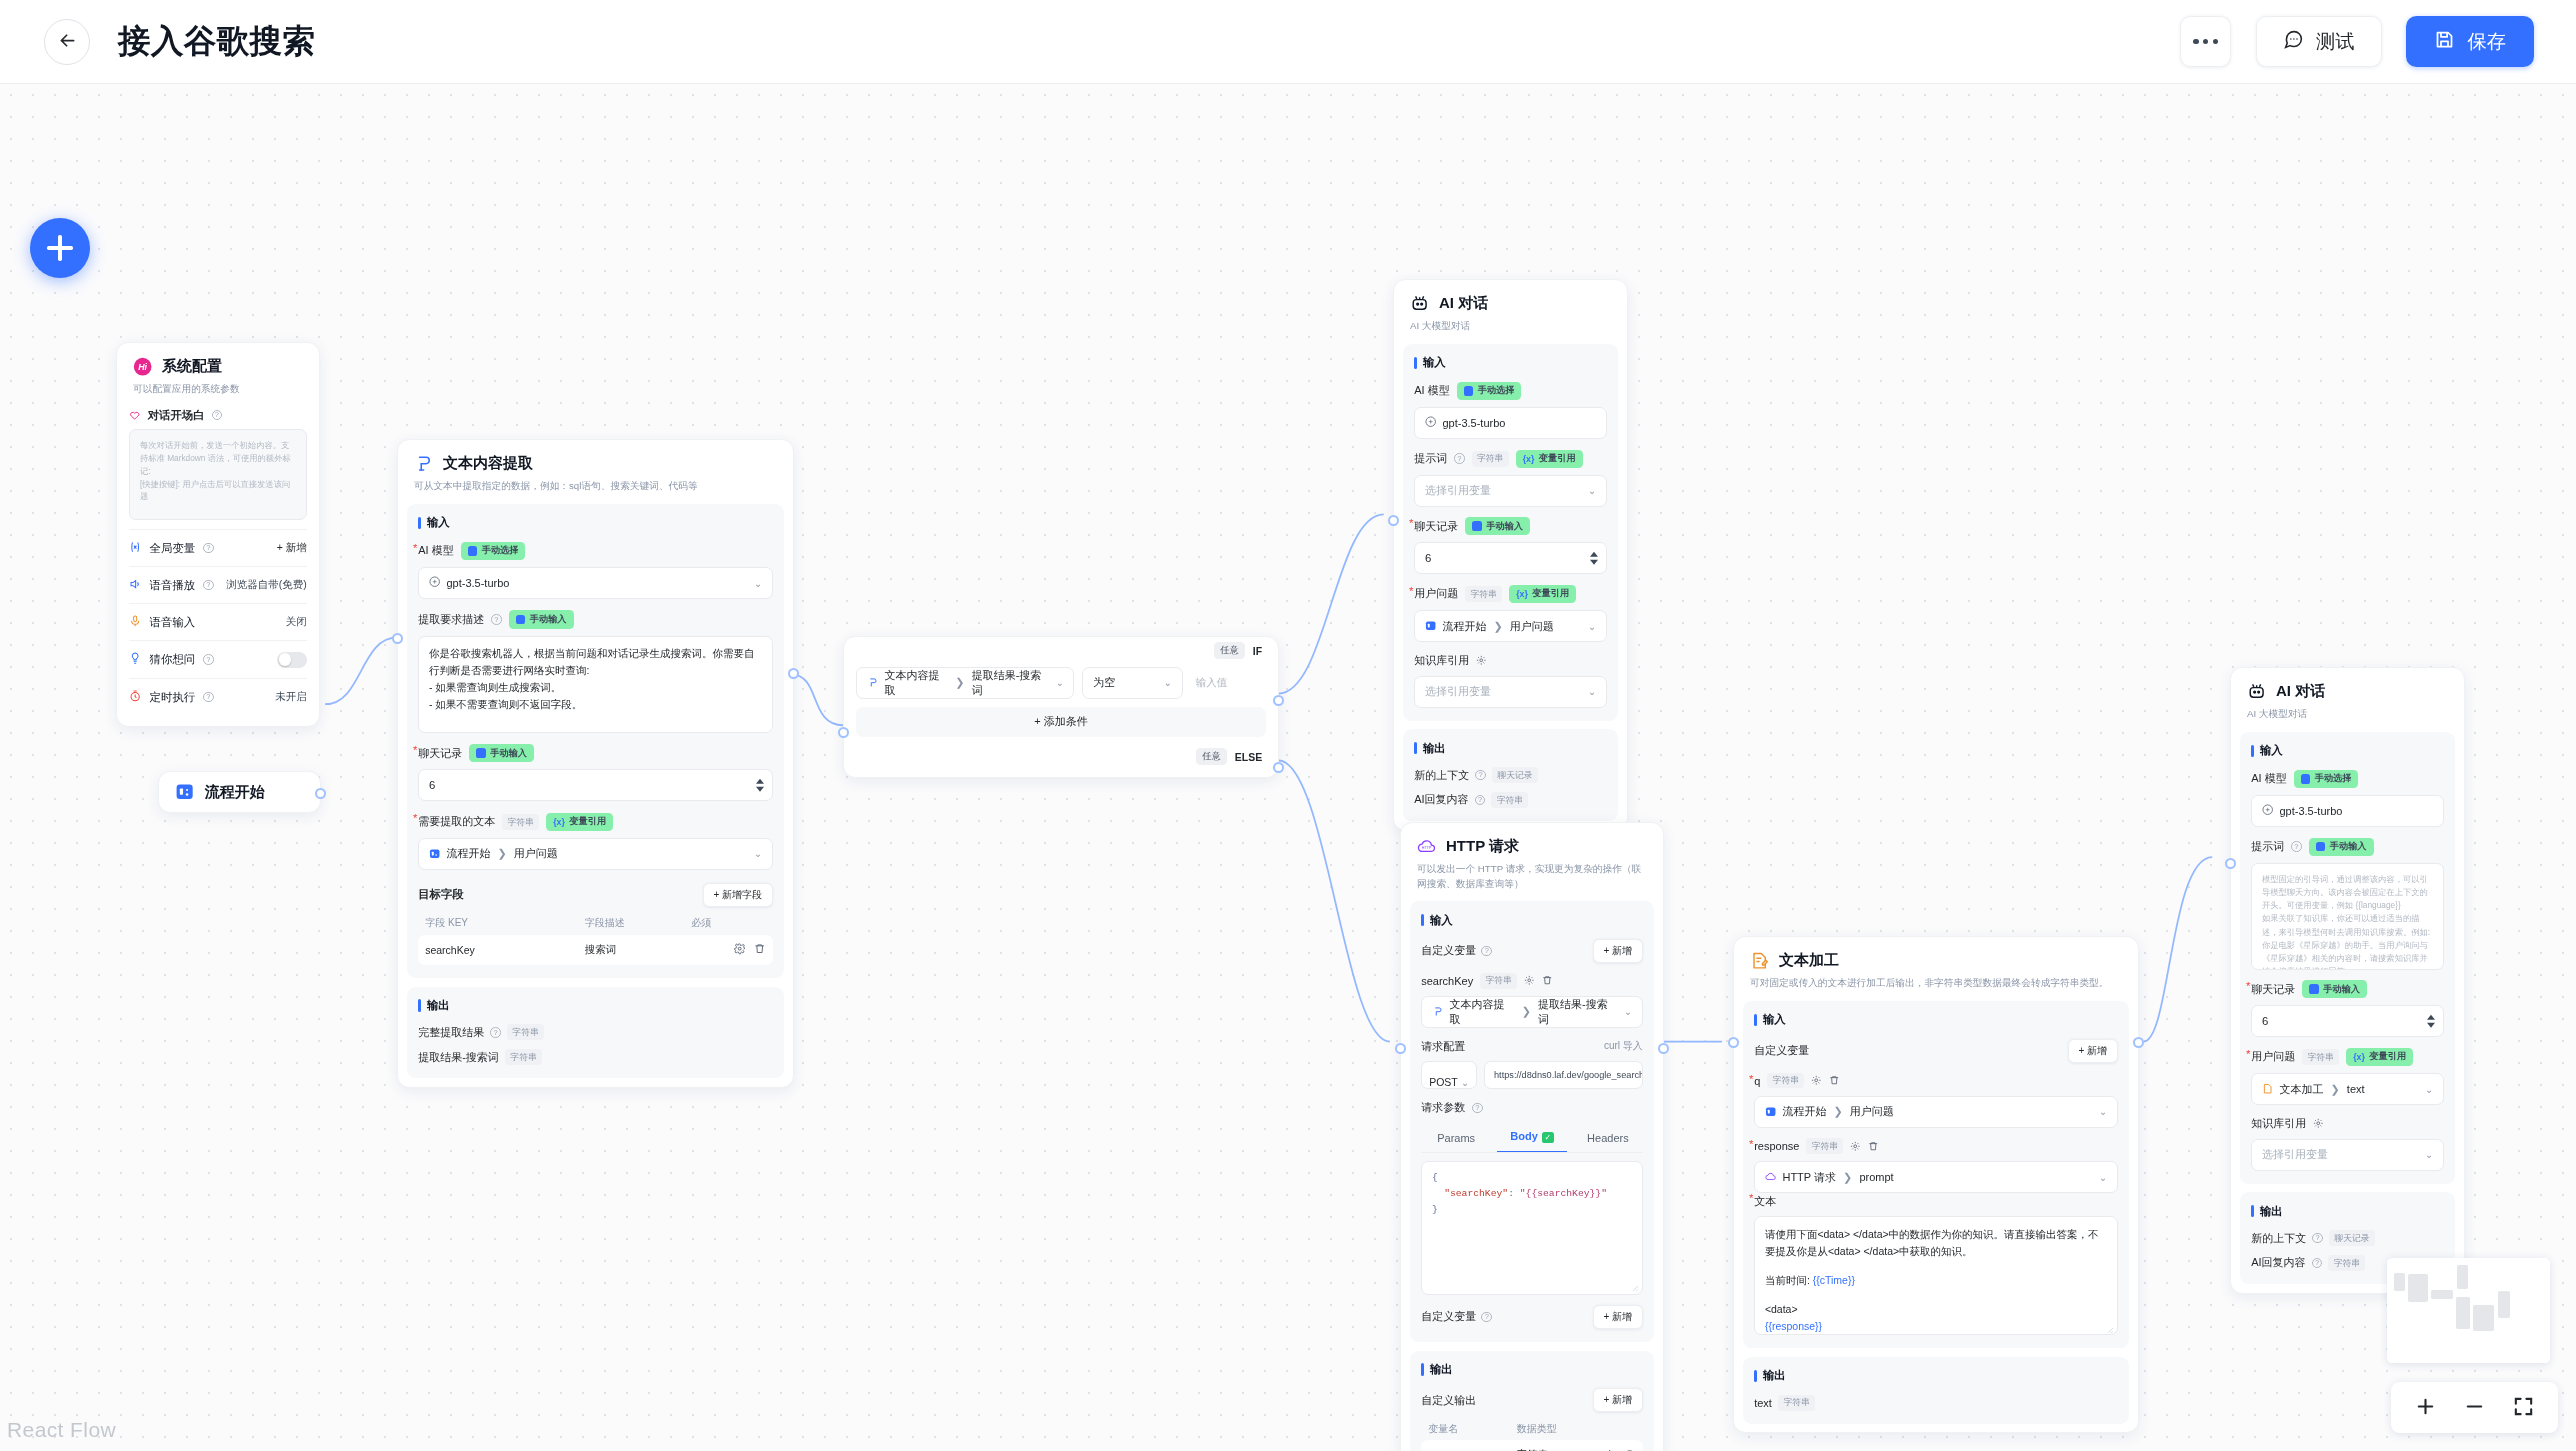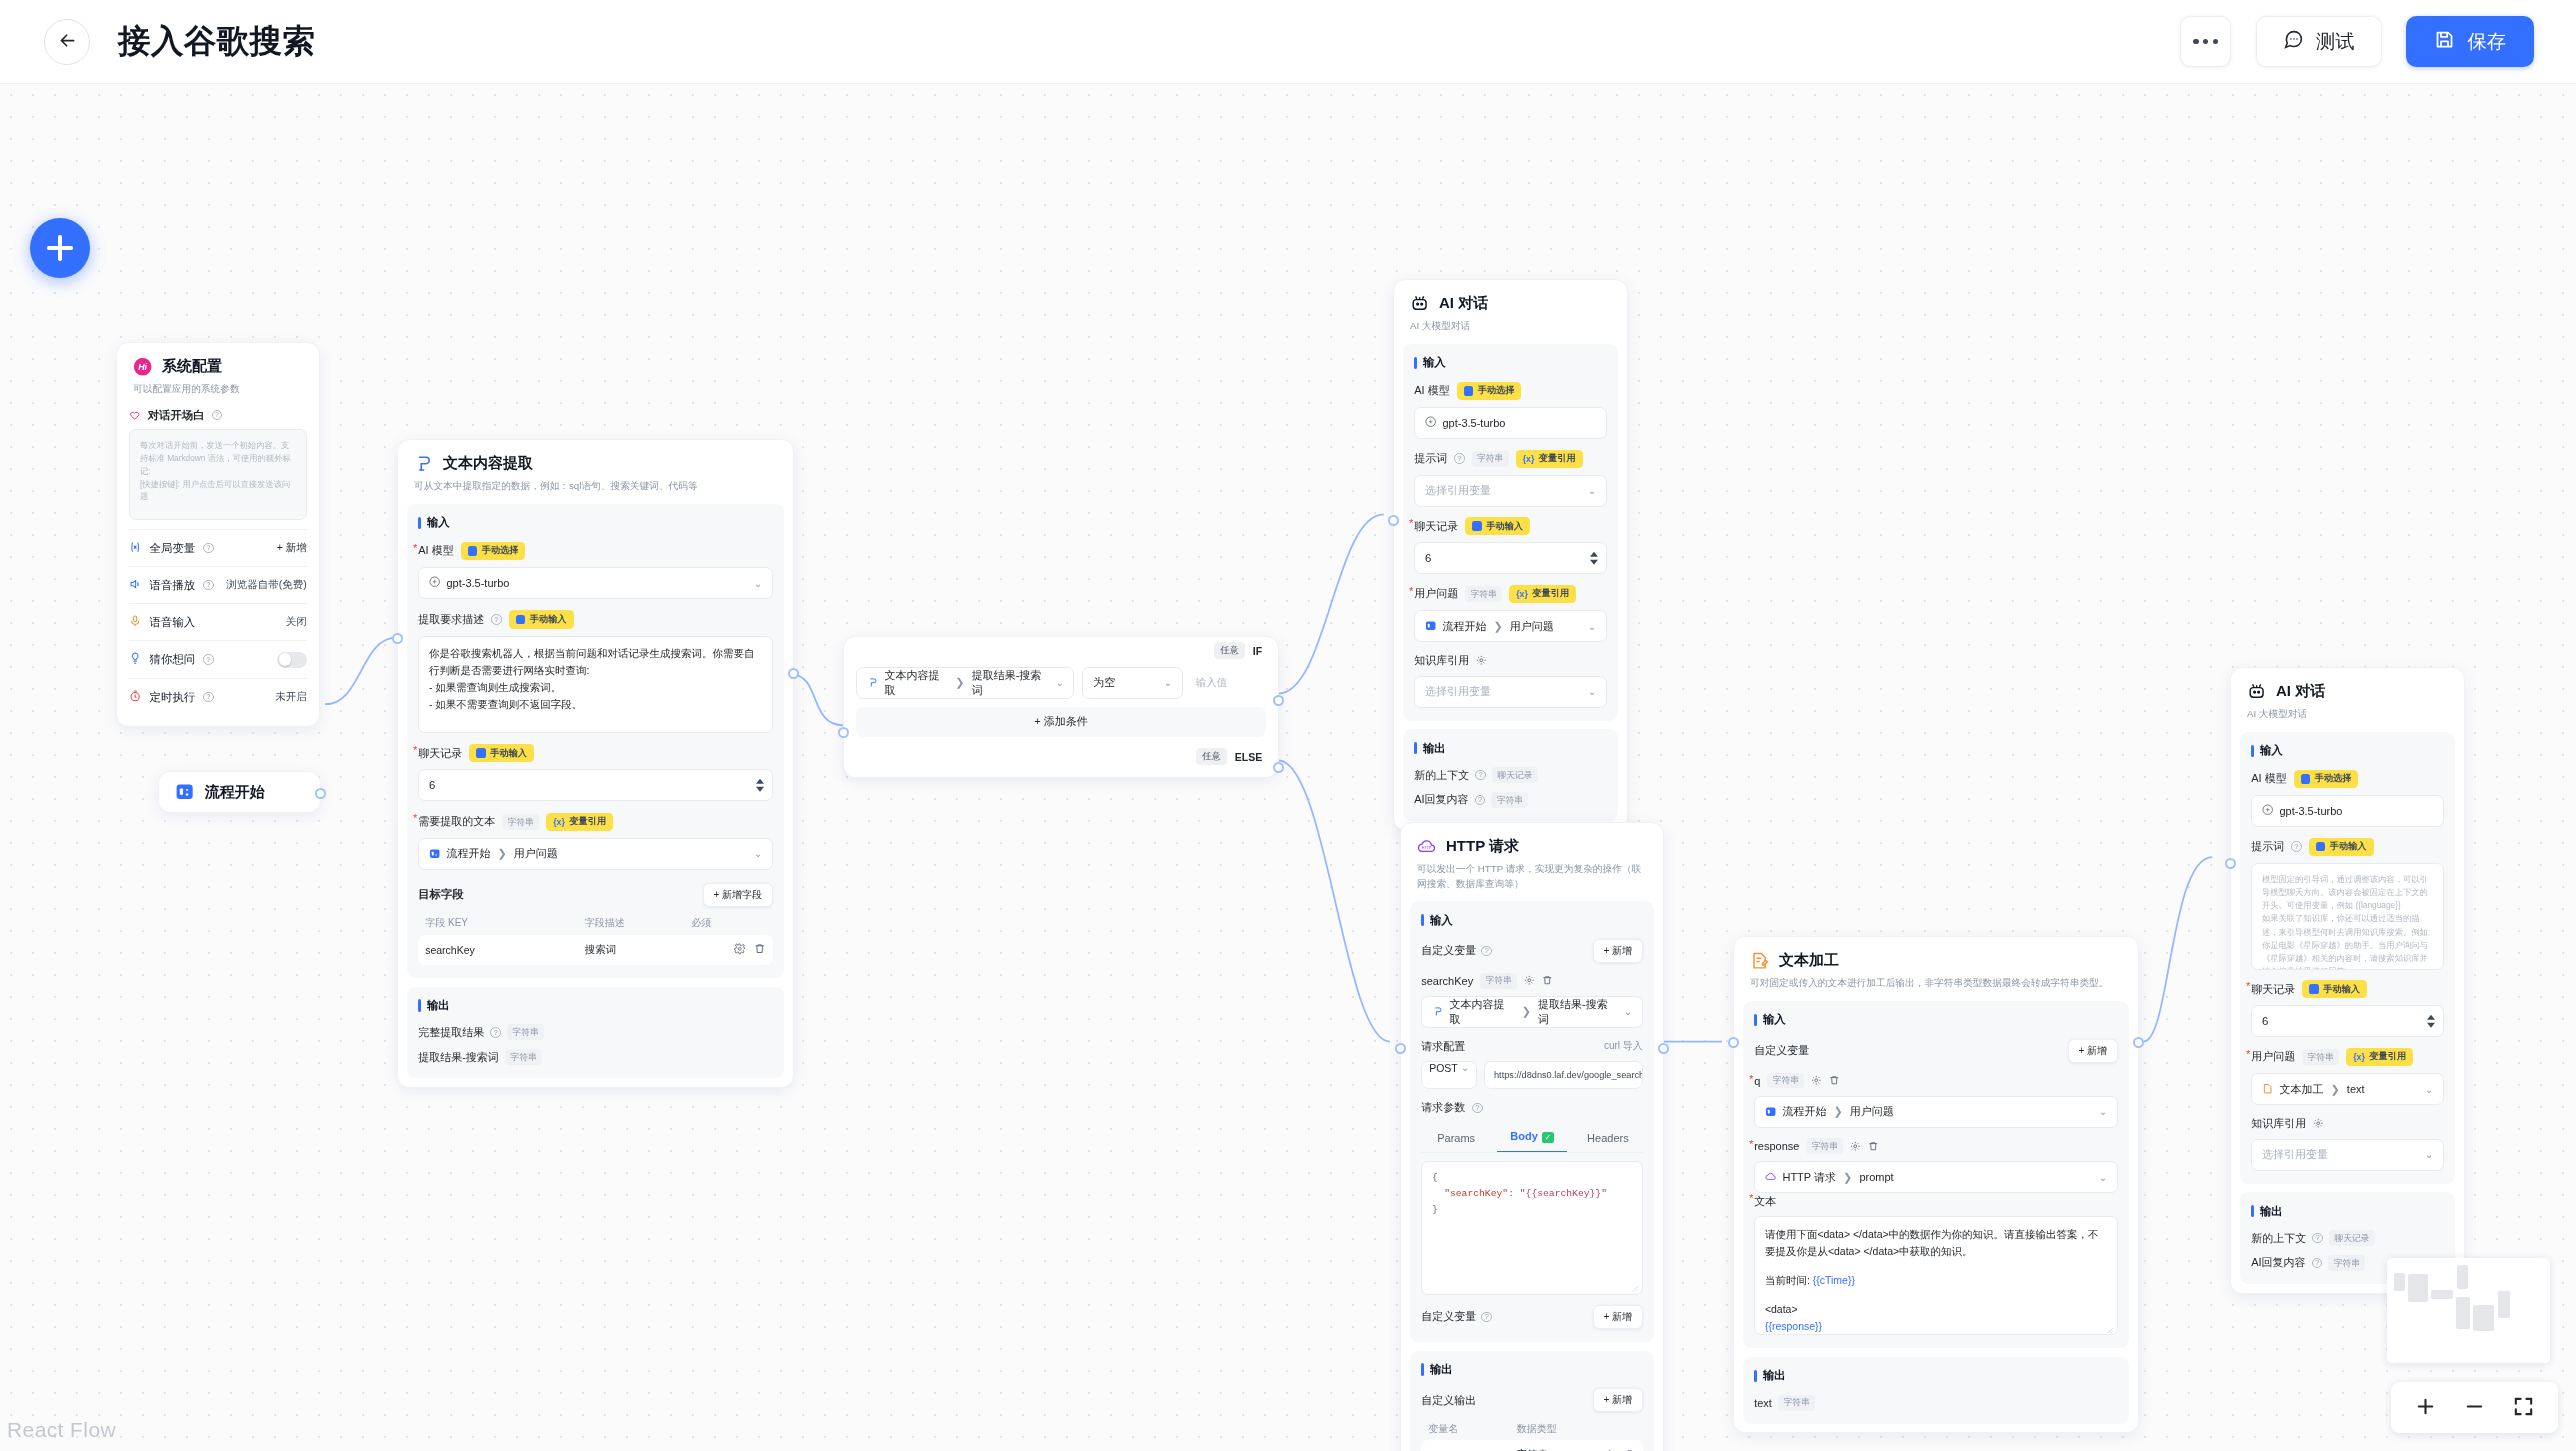--- a/index.html
+++ b/index.html
@@ -107,21 +107,21 @@
   .flabel { font-size: 11px; color: #24282c; font-weight: 500; position: relative; }
   .flabel.req:before {
     content: "*"; color: #f04438; position: absolute; left: -5.3px; top: -1.8px; font-size: 11.4px;
   }
   .tag-type {
     font-size: 8.8px; color: #8a95a7; background: #f0f1f4; border-radius: 3.5px;
     padding: 1.8px 5.3px; line-height: 1.4;
   }
   .tag-chip {
     display: inline-flex; align-items: center; gap: 4.4px; font-size: 9.2px;
-    color: #3e4958; background: #fde047; border-radius: 4.4px; padding: 2.6px 7px;
+    color: #3e4958; background: #86efac; border-radius: 4.4px; padding: 2.6px 7px;
     font-weight: 600; cursor: pointer;
   }
   .chip-sq { width: 9.7px; height: 9.7px; border-radius: 2.6px; display: inline-block; }
   .q-mark {
     width: 10.5px; height: 10.5px; border-radius: 50%; border: 1.1px solid #b0b8c4;
     display: inline-flex; align-items: center; justify-content: center;
     font-size: 7.5px; color: #9aa3b0; line-height: 1;
   }
 
   .input-box {
@@ -233,21 +233,21 @@
     background: #fff; border: 0.9px solid #e8eaee; border-radius: 7px;
     padding: 8px 9.7px; font-family: "Liberation Mono", "DejaVu Sans Mono", monospace;
     font-size: 9.7px; line-height: 1.65; position: relative; overflow: hidden;
     color: #5d6b9a;
   }
   .tok-key { color: #c0392b; }
   .tok-val { color: #b23b6b; }
   .tok-brace { color: #5d6b9a; }
   .method-sel {
     width: 56px; height: 28px; border: 0.9px solid #e8eaee; border-radius: 7px;
-    background: #fff; display: flex; align-items: flex-start; padding: 0 7px;
+    background: #fff; display: flex; align-items: flex-end; padding: 0 7px;
     font-size: 10.5px; color: #24282c;
   }
   .url-box {
     flex: 1; height: 28px; border: 0.9px solid #e8eaee; border-radius: 7px;
     background: #fff; display: flex; align-items: center; padding: 0 8.8px;
     font-size: 9.2px; color: #3e4958; overflow: hidden; white-space: nowrap;
   }
   .curl-link { font-size: 10px; color: #8a95a7; cursor: pointer; }
 
   .var-tok { color: #3370ff; }

